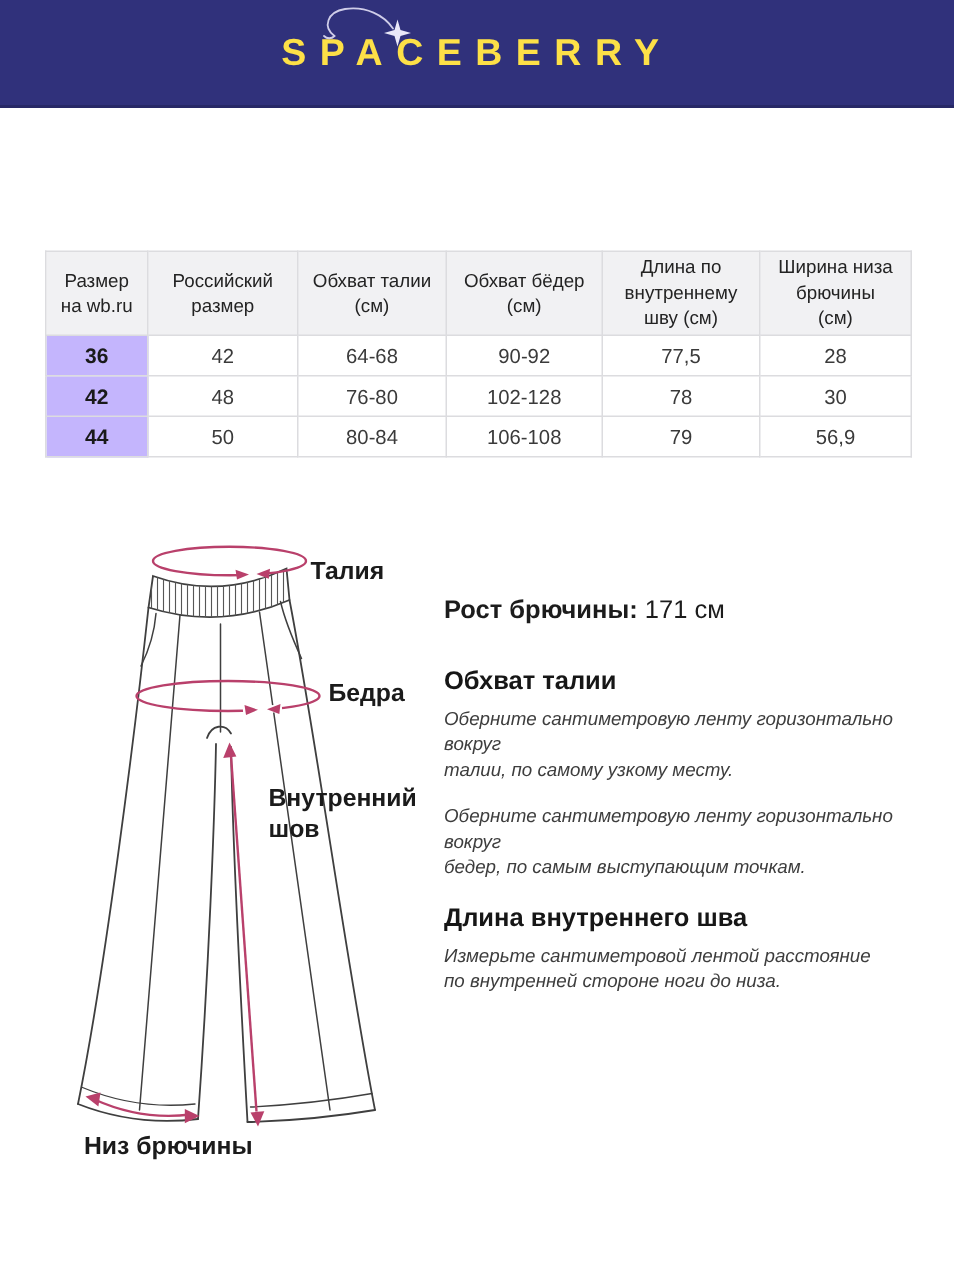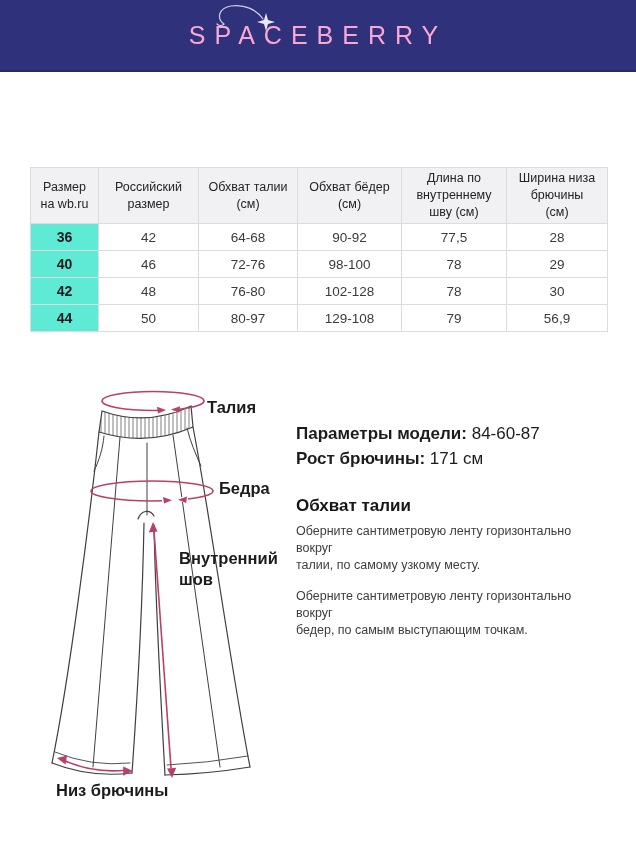--- a/index.html
+++ b/index.html
@@ -2,46 +2,46 @@
 <html lang="ru"><head>
 <meta charset="utf-8">
 <style>
   * { margin:0; padding:0; box-sizing:border-box; }
   html,body { background:#ffffff; }
   body { font-family:"Liberation Sans", sans-serif; }
   .page { position:relative; width:636px; height:848px; margin:0 auto; background:#fff; overflow:hidden; }
 
   
   .brand-header { height:72px; background:#30317b; display:flex; align-items:center; justify-content:center; border-bottom:2px solid #272866; }
-  .brand { position:relative; color:#f9a8d4; font-size:25px; font-weight:400; letter-spacing:9px; line-height:30px; }
+  .brand { position:relative; color:#fde047; font-size:25px; font-weight:700; letter-spacing:9px; line-height:30px; }
   .comet { position:absolute; left:24px; top:-20px; width:64px; height:32px; pointer-events:none; }
 
   
   .size-table-wrap { margin:95px 29px 0 30px; }
   table.size-table { width:577px; border-collapse:collapse; table-layout:fixed; }
   .size-table col.c1{width:68px} .size-table col.c2{width:100px} .size-table col.c3{width:99px}
   .size-table col.c4{width:104px} .size-table col.c5{width:105px} .size-table col.c6{width:101px}
   .size-table th, .size-table td { border:1px solid #dcdcdf; text-align:center; vertical-align:middle; }
   .size-table thead th { background:#f1f1f3; font-weight:400; font-size:12.5px; line-height:17px; color:#232323; height:55px; padding:2px 4px; white-space:pre-line; }
-  .size-table tbody th { background:#5eead4; font-weight:700; font-size:14px; color:#1a1a1a; height:27px; }
+  .size-table tbody th { background:#c4b5fd; font-weight:700; font-size:14px; color:#1a1a1a; height:27px; }
   .size-table tbody td { font-size:13.5px; color:#3a3a3a; height:27px; }
 
   
   .guide { display:flex; margin-top:43px; padding-left:30px; }
   .diagram { flex:none; width:280px; margin-right:-14px; }
   .pants-svg { display:block; width:280px; height:448px; }
   .pants-svg text { font-family:"Liberation Sans", sans-serif; font-size:16.5px; font-weight:600; fill:#1b1b1b; }
 
   .info { flex:1; padding:46px 26px 0 0; }
   .model-params p { font-size:17px; line-height:25px; color:#1c1c1c; }
   .param-label { font-weight:700; }
   .param-value { font-weight:400; }
   .measures { margin-top:24px; }
   .measure h3 { font-size:17px; line-height:22px; font-weight:700; color:#161616; }
-  .measure p { margin-top:6px; font-size:12.5px; line-height:17px; color:#3d3d3d; white-space:pre-line; }
+  .measure p { margin-top:6px; font-size:12.5px; line-height:17px; color:#3d3d3d; white-space:pre-line;font-style:italic; }
   .measure + .measure { margin-top:14px; }
 </style>
 </head>
 <body>
 
 <div class="page">
 
   <header class="brand-header">
     <div class="brand">
       <svg class="comet" viewBox="0 0 64 32" aria-hidden="true">
@@ -83,40 +83,32 @@
       <tbody>
         <tr>
           <th>36</th>
           <td>42</td>
           <td>64-68</td>
           <td>90-92</td>
           <td>77,5</td>
           <td>28</td>
         </tr>
         <tr>
-          <th>40</th>
-          <td>46</td>
-          <td>72-76</td>
-          <td>98-100</td>
-          <td>78</td>
-          <td>29</td>
-        </tr>
-        <tr>
           <th>42</th>
           <td>48</td>
           <td>76-80</td>
           <td>102-128</td>
           <td>78</td>
           <td>30</td>
         </tr>
         <tr>
           <th>44</th>
           <td>50</td>
-          <td>80-97</td>
-          <td>129-108</td>
+          <td>80-84</td>
+          <td>106-108</td>
           <td>79</td>
           <td>56,9</td>
         </tr>
       </tbody>
     </table>
   </section>
 
   <section class="guide">
 
     <div class="diagram">
@@ -172,31 +164,35 @@
         <text x="177" y="38">Талия</text>
         <text x="189" y="119">Бедра</text>
         <text x="149" y="189">Внутренний</text>
         <text x="149" y="210">шов</text>
         <text x="26" y="421" font-size="17">Низ брючины</text>
       </svg>
     </div>
 
     <div class="info">
       <div class="model-params">
-        <p><span class="param-label">Параметры модели:</span> <span class="param-value">84-60-87</span></p>
         <p><span class="param-label">Рост брючины:</span> <span class="param-value">171 см</span></p>
       </div>
 
       <div class="measures">
         <div class="measure">
           <h3>Обхват талии</h3>
           <p>Оберните сантиметровую ленту горизонтально вокруг
 талии, по самому узкому месту.</p>
         </div>
         <div class="measure">
           <p>Оберните сантиметровую ленту горизонтально вокруг
 бедер, по самым выступающим точкам.</p>
         </div>
+        <div class="measure">
+          <h3>Длина внутреннего шва</h3>
+          <p>Измерьте сантиметровой лентой расстояние
+по внутренней стороне ноги до низа.</p>
+        </div>
       </div>
     </div>
 
   </section>
 </div>
 
 </body></html>

